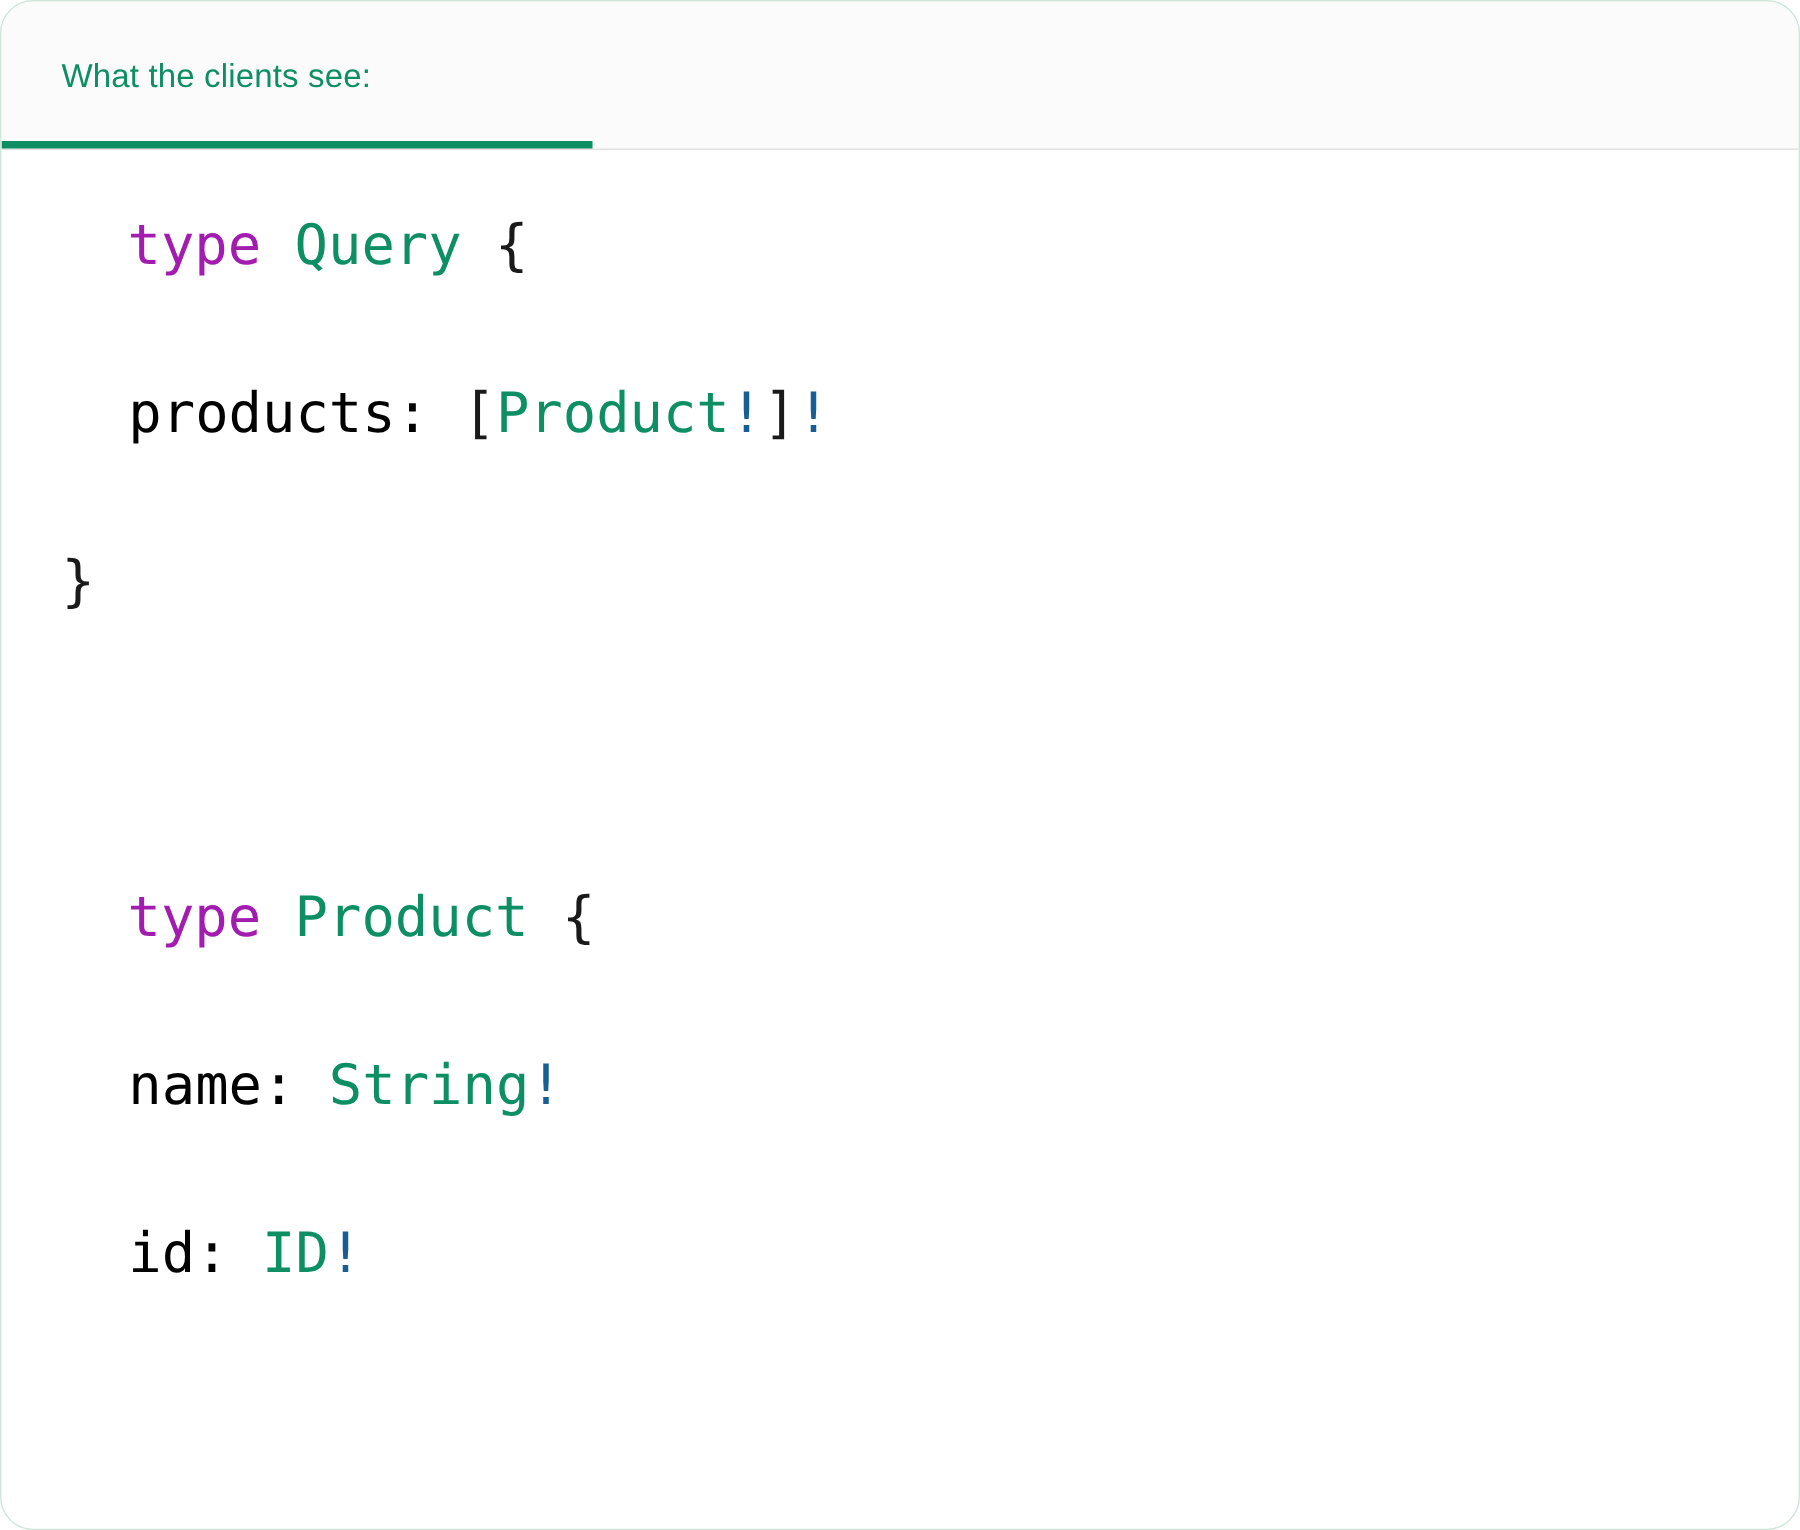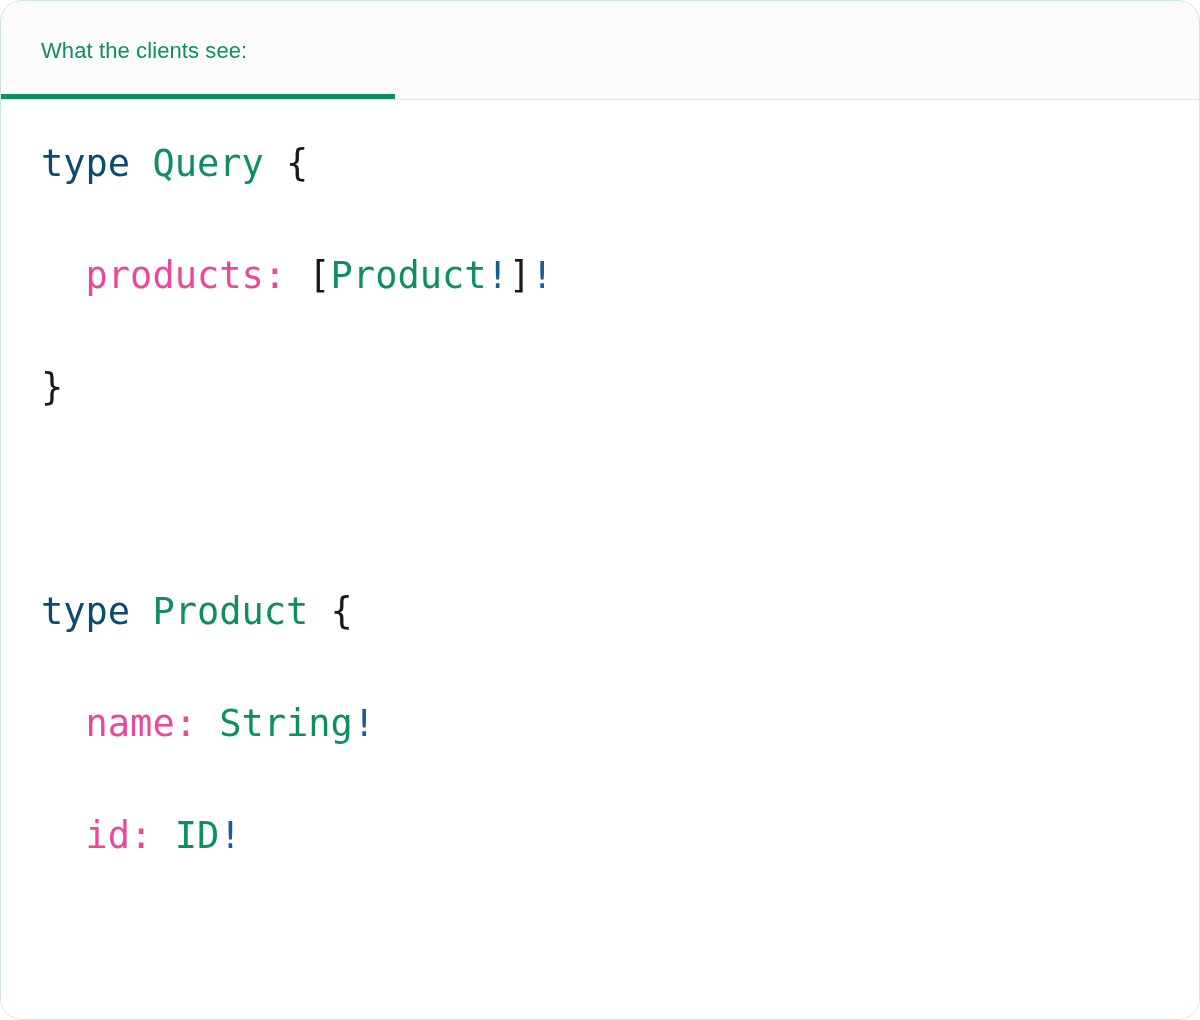--- a/index.html
+++ b/index.html
@@ -87,23 +87,23 @@
     letter-spacing: 0;
     -webkit-font-smoothing: antialiased;
   }
 
   .code-line {
     display: block;
     white-space: pre;
     min-height: 56px;
   }
 
-  .tok-kw      { color: #0c4a6e; }
+  .tok-kw      { color: #a21caf; margin-left: 44px; }
   .tok-type    { color: #0d8f63; }
-  .tok-plain   { color: #ec4899; margin-top: 35px; }
+  .tok-plain   { color: #000000; margin-top: 35px; }
   .tok-punct   { color: #1a1a1a; }
   .tok-bang    { color: #175e95; }
 </style>
 </head>
 <body>
 
 <div class="card">
 
   <div class="card-header">
     <div class="tabstrip">

